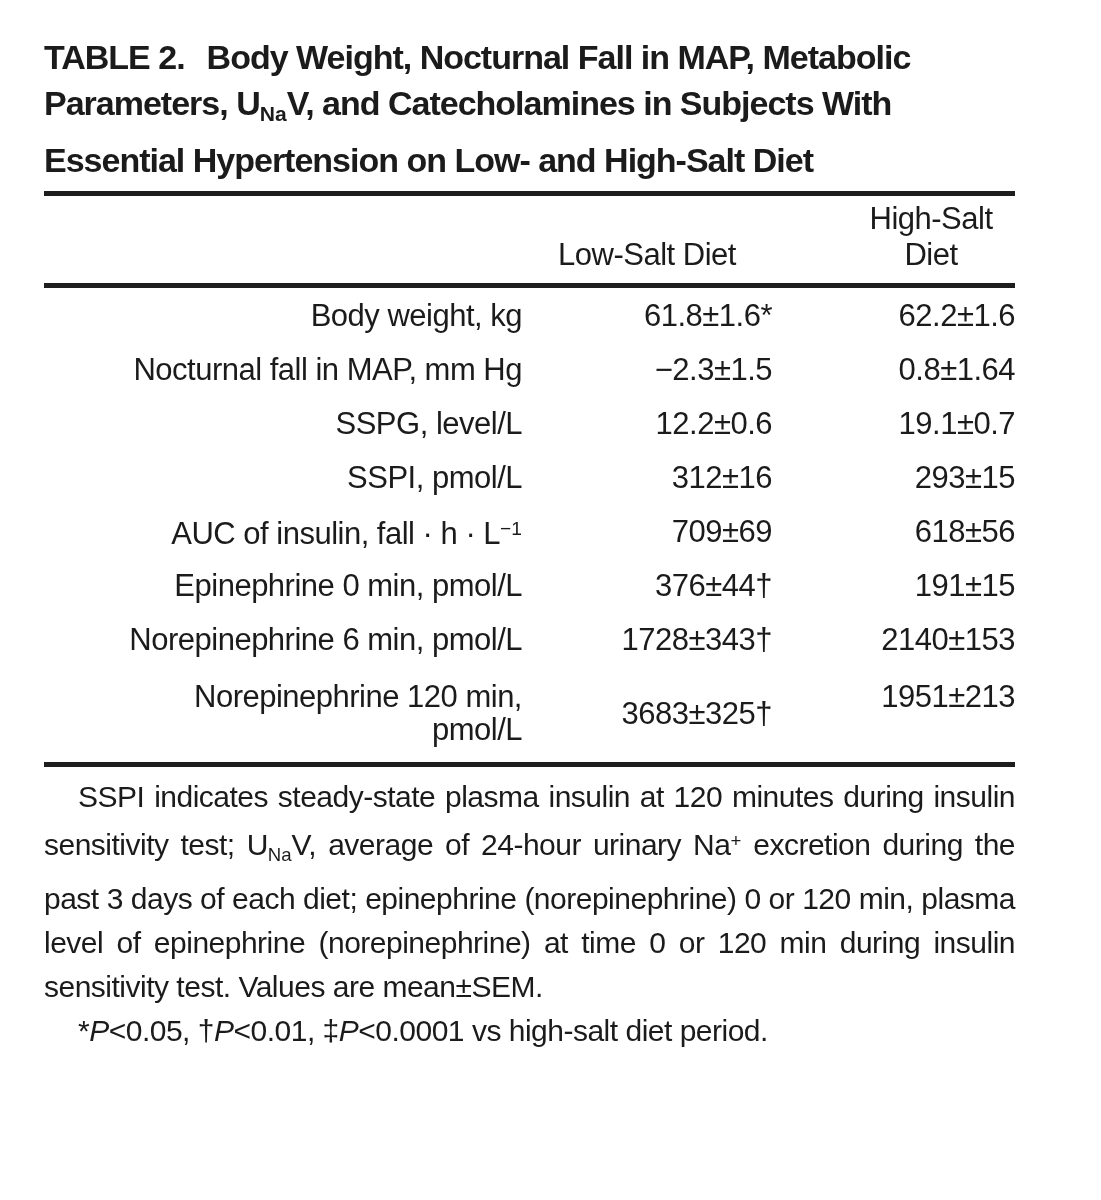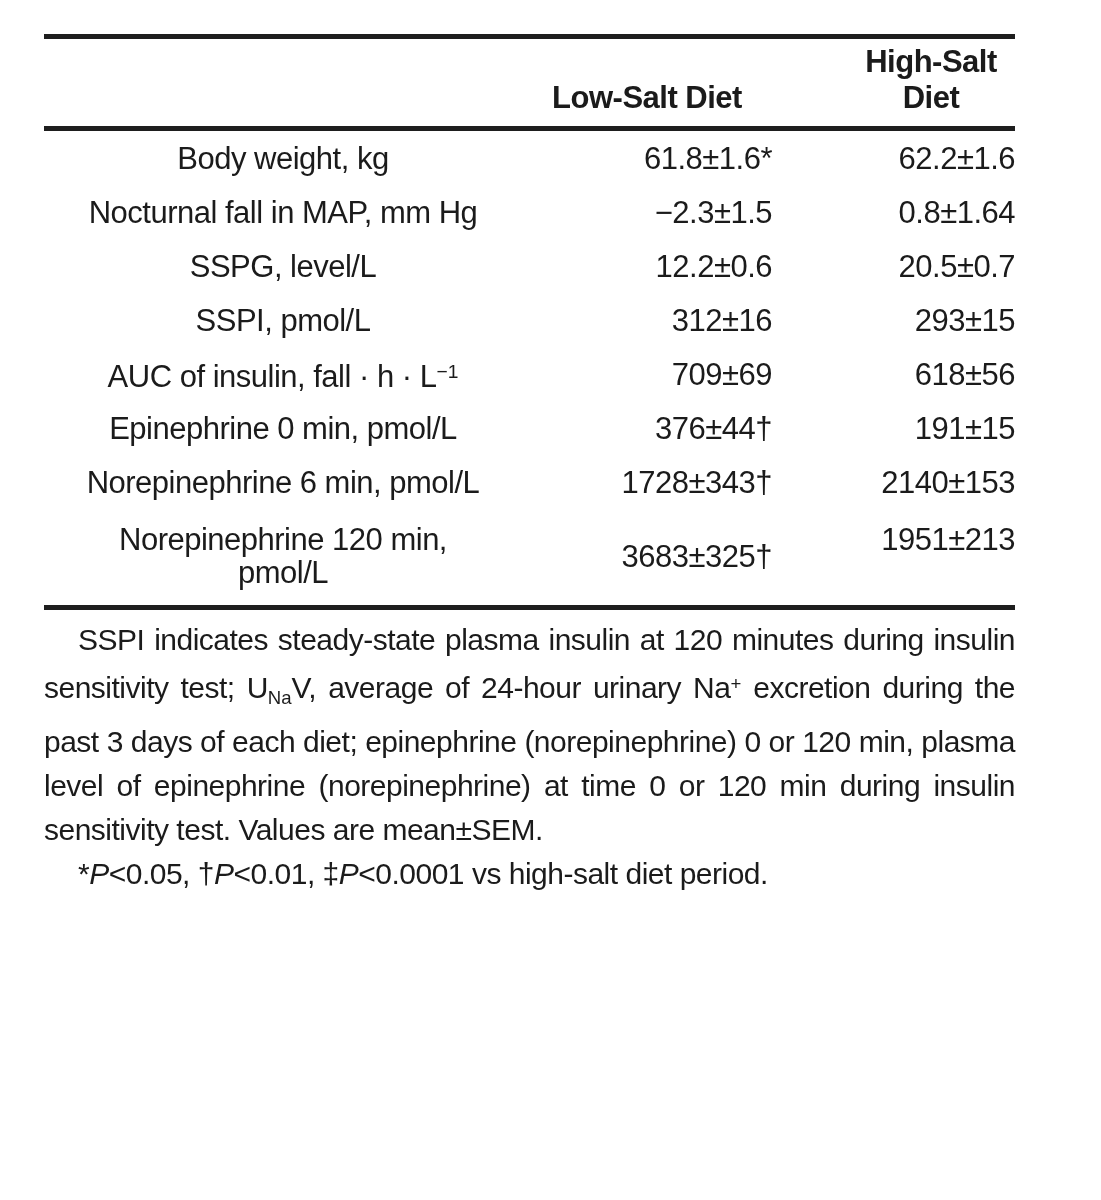--- a/index.html
+++ b/index.html
@@ -30,40 +30,40 @@
     border-collapse: collapse;
     border-top: 5px solid #1e1e1e;
     border-bottom: 5px solid #1e1e1e;
   }
   col.c-label { width: 478px; }
   col.c-low   { width: 250px; }
   col.c-high  { width: 243px; }
 
   thead tr { height: 92px; border-bottom: 5px solid #1e1e1e; }
   thead th {
-    font-weight: bold;
+    font-weight: normal;
     font-size: 31px;
     line-height: 36px;
     letter-spacing: -0.5px;
     vertical-align: bottom;
     padding: 0 0 10px 0;
   }
   thead th.h-high { padding-left: 75px; }
   thead th .hline { display: block; }
 
   tbody td {
     font-size: 31px;
     line-height: 33px;
     letter-spacing: -0.5px;
     height: 54px;
     vertical-align: middle;
     padding: 0;
   }
   tbody tr.tall td { height: auto; padding: 14px 0 16px 0; }
-  td.label { text-align: center; }
+  td.label { text-align: right; }
   td.val { text-align: right; white-space: nowrap; }
   td.val.high { padding-left: 75px; }
   td.val.high.tallv { vertical-align: top; }
   .line2 { display: block; }
 
   .footnote {
     width: 971px;
     margin-top: 8px;
     font-size: 30px;
     line-height: 44px;
@@ -71,20 +71,21 @@
   }
   .footnote .p1 { margin: 0; text-indent: 34px; text-align: justify; }
   .footnote .p2 { margin: 0; text-indent: 34px; text-align: left; }
   .pit { font-style: italic; }
 </style>
 </head>
 <body>
 
 <div class="page">
 
+  <h1 class="tbl-title"><span class="tbl-label">TABLE 2.</span><span>Body Weight, Nocturnal Fall in MAP, Metabolic Parameters, U</span><sub class="tsub">Na</sub><span>V, and Catecholamines in Subjects With Essential Hypertension on Low- and High-Salt Diet</span></h1>
 
   <table class="results">
     <colgroup>
         <col class="c-label">
         <col class="c-low">
         <col class="c-high">
       </colgroup>
     <thead>
       <tr>
         <th></th>
@@ -102,21 +103,21 @@
         <td class="val high">62.2±1.6</td>
       </tr>
       <tr>
         <td class="label"><span>Nocturnal fall in MAP, mm Hg</span></td>
         <td class="val">−2.3±1.5</td>
         <td class="val high">0.8±1.64</td>
       </tr>
       <tr>
         <td class="label"><span>SSPG, level/L</span></td>
         <td class="val">12.2±0.6</td>
-        <td class="val high">20.5±0.7</td>
+        <td class="val high">19.1±0.7</td>
       </tr>
       <tr>
         <td class="label"><span>SSPI, pmol/L</span></td>
         <td class="val">312±16</td>
         <td class="val high">293±15</td>
       </tr>
       <tr>
         <td class="label"><span>AUC of insulin, fall · h · L</span><sup class="tsup">−1</sup></td>
         <td class="val">709±69</td>
         <td class="val high">618±56</td>

